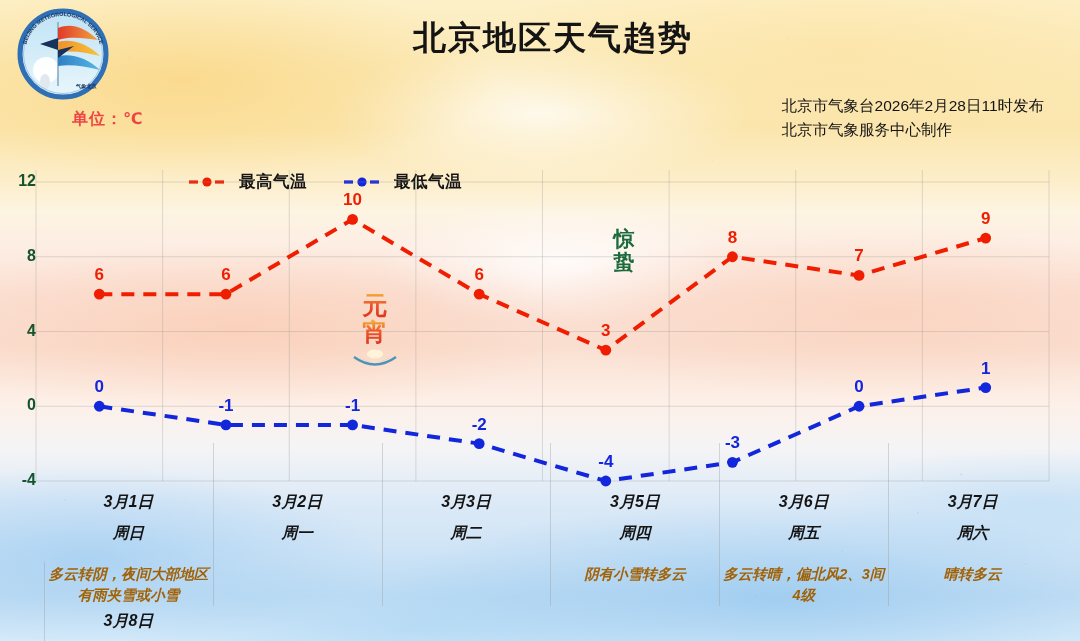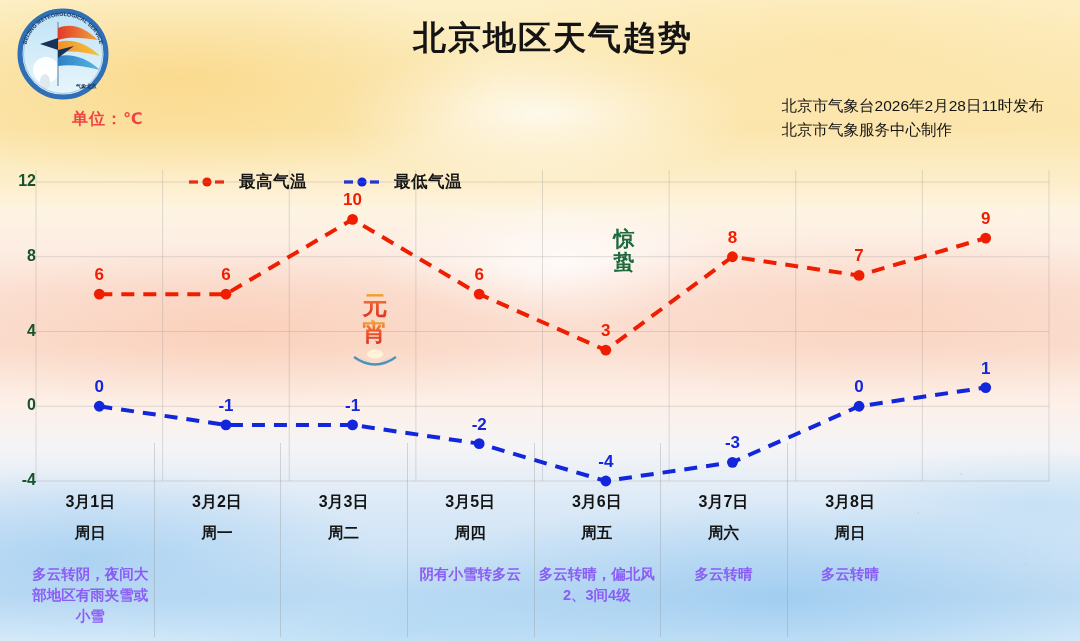--- a/index.html
+++ b/index.html
@@ -117,37 +117,37 @@
   .plot-svg { position: absolute; left: 0; top: 0; }
 
   .axis-tick {
     position: absolute;
     font-size: 16px; font-weight: bold; color: #14532d;
     text-align: right; width: 34px;
   }
 
   
   .day-grid {
-    position: absolute; left: 27px; top: 487px;
+    position: absolute; left: 44px; top: 487px;
     width: 1013px; height: 150px;
-    display: grid; grid-template-columns: repeat(8, 1fr);
+    display: grid; grid-template-columns: repeat(6, 1fr); font-style: italic;
   }
   .day-col {
     position: relative;
     display: flex; flex-direction: column; align-items: center;
     padding-top: 5px;
   }
   .day-col + .day-col::before {
     content: ""; position: absolute; left: 0; top: -44px; bottom: 0;
     width: 1px; background: rgba(150,150,150,.35);
   }
   .day-date { font-size: 16px; font-weight: bold; color: #141414; white-space: nowrap; }
   .day-week { font-size: 15.5px; font-weight: bold; color: #141414; margin-top: 10px; }
   .day-desc {
-    margin-top: 20px; font-size: 14.5px; font-weight: bold; color: #8b5cf6;
+    margin-top: 20px; font-size: 14.5px; font-weight: bold; color: #a16207;
     line-height: 1.45; text-align: center; padding: 0 1px; width: 100%;
   }
 
   
   .deco-yuanxiao {
     position: absolute; left: 338px; top: 284px; width: 74px; height: 82px;
     pointer-events: none;
   }
   .deco-jingzhe {
     position: absolute; left: 604px; top: 228px;
@@ -357,21 +357,21 @@
         <div class="day-desc">阴有小雪转多云</div>
       </div>
       <div class="day-col">
         <div class="day-date">3月6日</div>
         <div class="day-week">周五</div>
         <div class="day-desc">多云转晴，偏北风2、3间4级</div>
       </div>
       <div class="day-col">
         <div class="day-date">3月7日</div>
         <div class="day-week">周六</div>
-        <div class="day-desc">多云转晴</div>
+        <div class="day-desc">晴转多云</div>
       </div>
       <div class="day-col">
         <div class="day-date">3月8日</div>
         <div class="day-week">周日</div>
         <div class="day-desc">多云转晴</div>
       </div>
     </div>
 
 </div>
 

